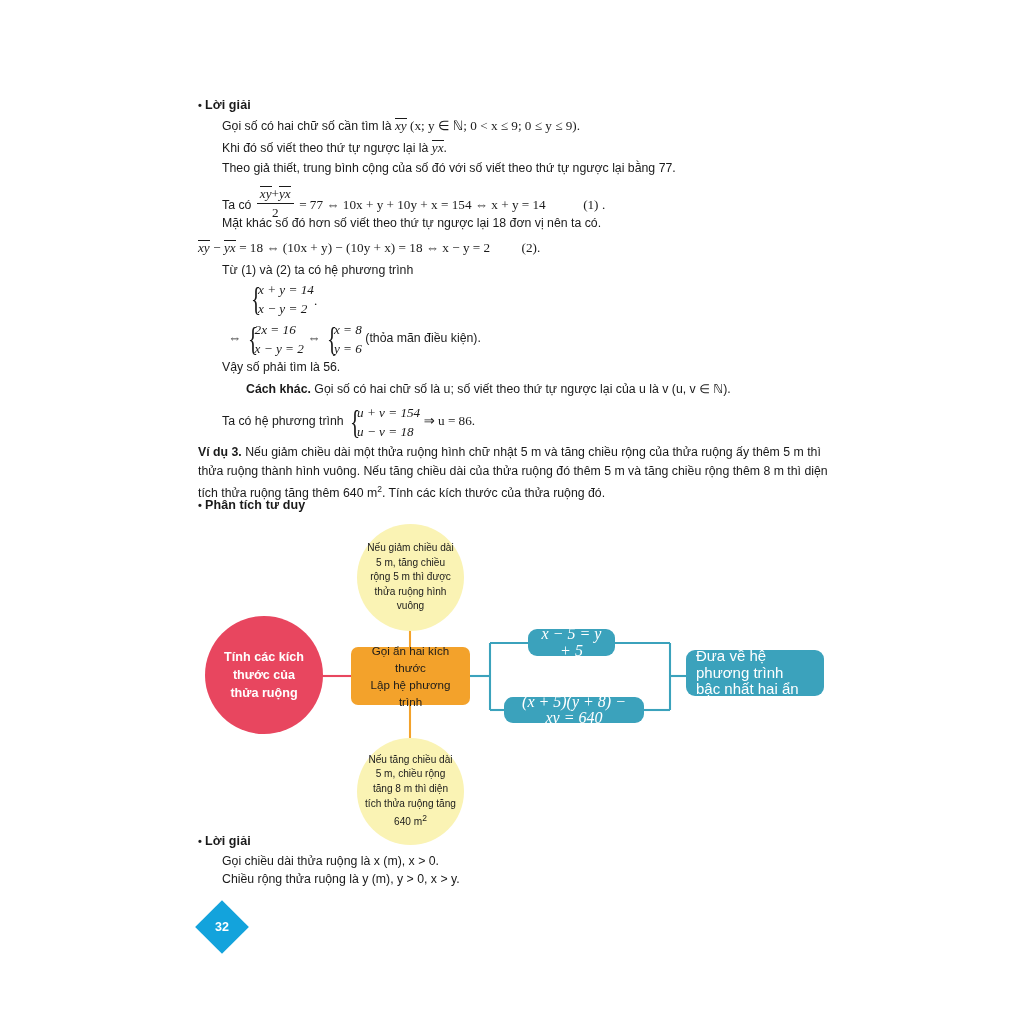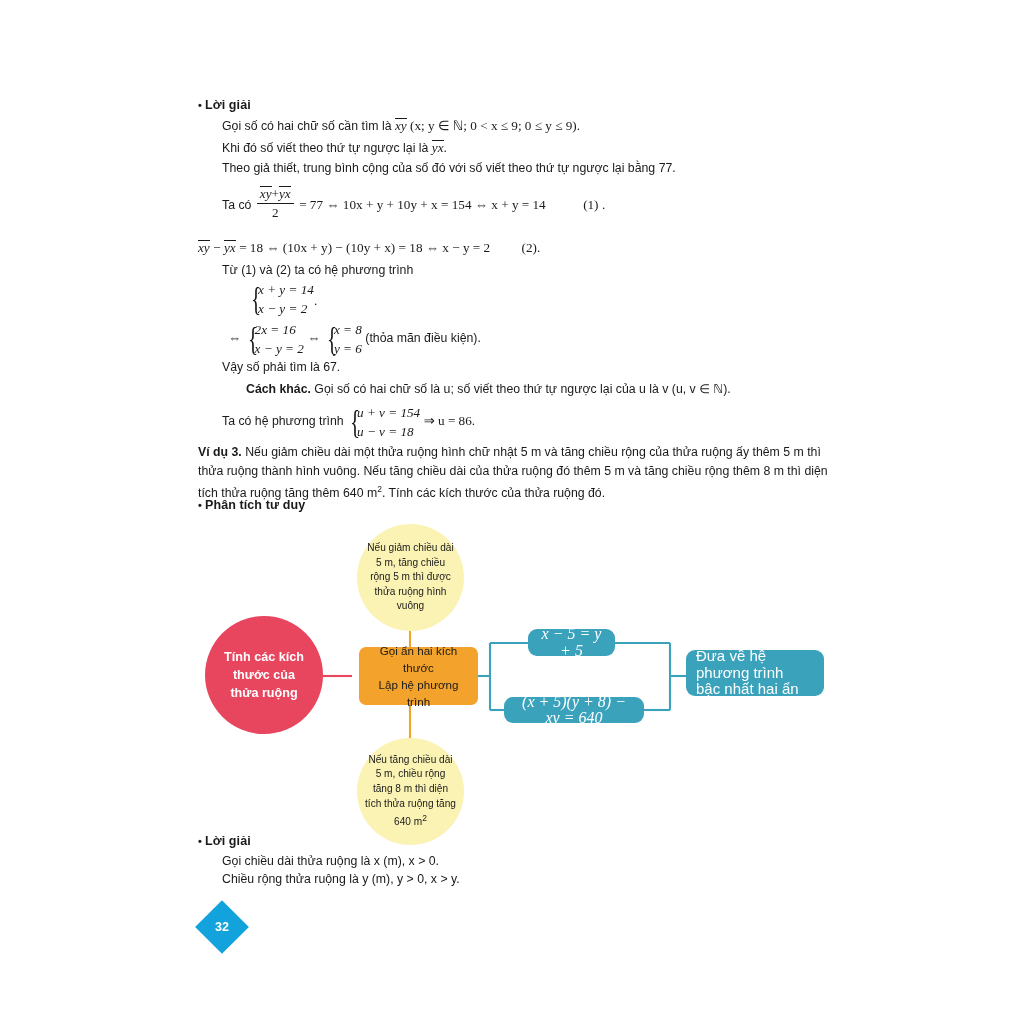--- a/index.html
+++ b/index.html
@@ -96,21 +96,20 @@
     line-height: 18px;
     padding: 0 14px;
   }
   .node-orange {
     background: #F3A22B;
     border-radius: 7px;
     color: #1a1a1a;
     font-size: 11.6px;
     line-height: 17px;
     padding: 0 8px;
-    margin-left: 8px;
   }
   .node-yellow {
     background: #FAF3B4;
     border-radius: 50%;
     color: #1a1a1a;
     font-size: 10.1px;
     line-height: 14.6px;
     padding: 0 8px;
   }
   .node-blue {
@@ -168,20 +167,21 @@
     <span class="frac">
       <span class="top"><span class="ovl mi">xy</span><span class="op">+</span><span class="ovl mi">yx</span></span>
       <span class="bar"></span>
       <span class="bot">2</span>
     </span>
     <span class="bb">= 77 ⇔ 10x + y + 10y + x = 154 ⇔ x + y = 14</span>
     <span class="bb" style="margin-left:34px;">(1)</span>
     <span class="bb">.</span>
   </div>
 
+  <div class="line" style="left:222px; top:216px;">Mặt khác số đó hơn số viết theo thứ tự ngược lại 18 đơn vị nên ta có.</div>
 
   <div class="line" style="left:198px; top:240px;">
     <span class="ovl mi">xy</span>
     <span class="op">−</span>
     <span class="ovl mi">yx</span>
     <span class="bb">= 18 ⇔ (10x + y) − (10y + x) = 18 ⇔ x − y = 2</span>
     <span class="bb" style="margin-left:28px;">(2)</span><span class="bb">.</span>
   </div>
 
   <div class="line" style="left:222px; top:263px;">Từ (1) và (2) ta có hệ phương trình</div>
@@ -209,21 +209,21 @@
     <span class="sys">
       <span class="brace">{</span>
       <span class="rows">
         <span class="mi">x = 8</span>
         <span class="mi">y = 6</span>
       </span>
     </span>
     <span style="font-size:12.3px;">(thỏa mãn điều kiện).</span>
   </div>
 
-  <div class="line" style="left:222px; top:360px;">Vậy số phải tìm là 67.</div>
+  <div class="line" style="left:222px; top:360px;">Vậy số phải tìm là 56.</div>
 
   <div class="line" style="left:222px; top:382px;margin-left:24px;">
     <span style="font-weight:bold;">Cách khác.</span>
     <span>Gọi số có hai chữ số là u; số viết theo thứ tự ngược lại của u là v (u, v ∈ ℕ).</span>
   </div>
 
   <div class="eqrow" style="left:222px; top:403px;">
     <span style="font-size:12.3px;">Ta có hệ phương trình</span>
     <span class="sys">
       <span class="brace">{</span>

